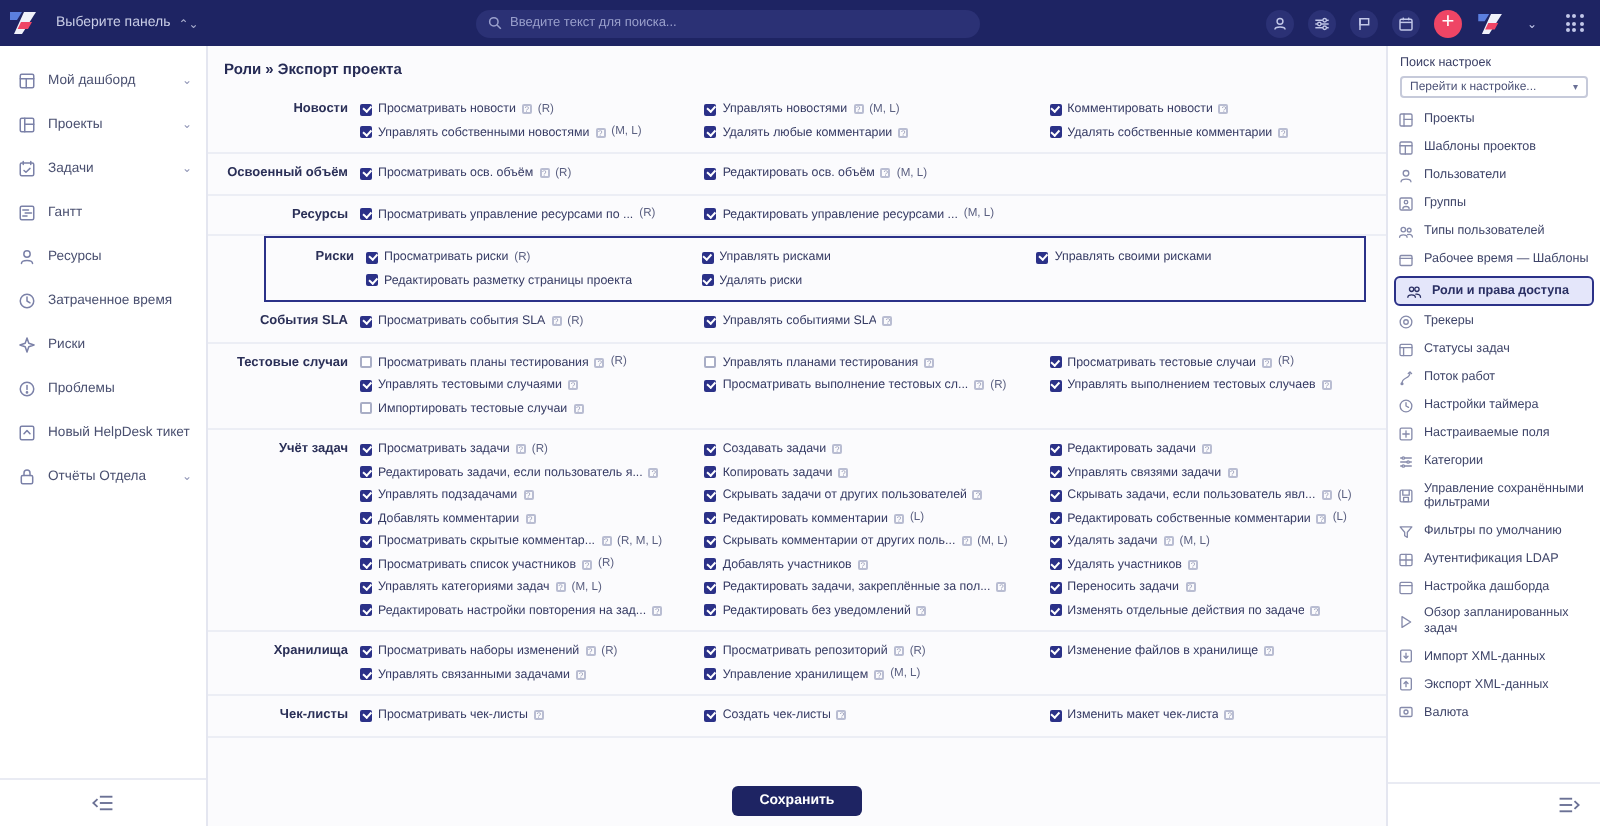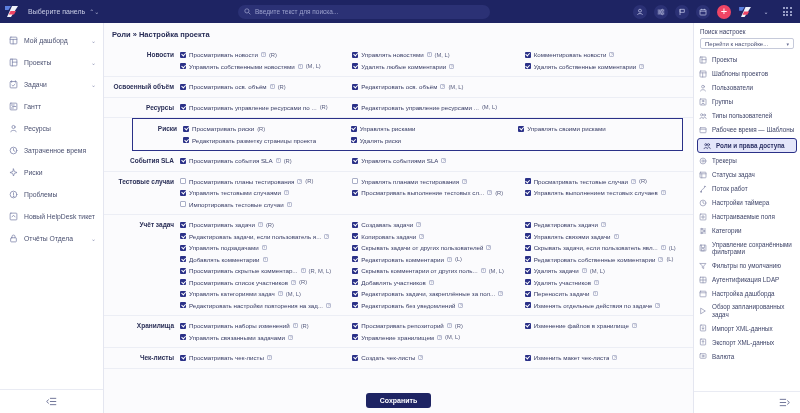--- a/index.html
+++ b/index.html
@@ -420,21 +420,21 @@
       <svg width="11" height="9" viewBox="0 0 14 11">
           <line x1="5" y1="1.5" x2="13" y2="1.5" stroke="#6b7195" stroke-width="1.2"></line>
           <line x1="5" y1="5.5" x2="13" y2="5.5" stroke="#6b7195" stroke-width="1.2"></line>
           <line x1="5" y1="9.5" x2="13" y2="9.5" stroke="#6b7195" stroke-width="1.2"></line>
           <path d="M3.5 3 L0.8 5.5 L3.5 8" fill="none" stroke="#6b7195" stroke-width="1.2"></path>
         </svg>
     </div>
   </div>
 
   <div class="main">
-    <div class="crumb">Роли » Настройка проекта</div>
+    <div class="crumb">Роли » Экспорт проекта</div>
     <div class="perm-scroll">
         <div class="psect">
           <div class="psect-label">Новости</div>
           <div class="psect-grid">
             <div class="perm">
               <span class="cb"></span>
               <span class="ptext">Просматривать новости</span>
               <span class="qmark">?</span>
               <span class="ptag">(R)</span>
             </div>

